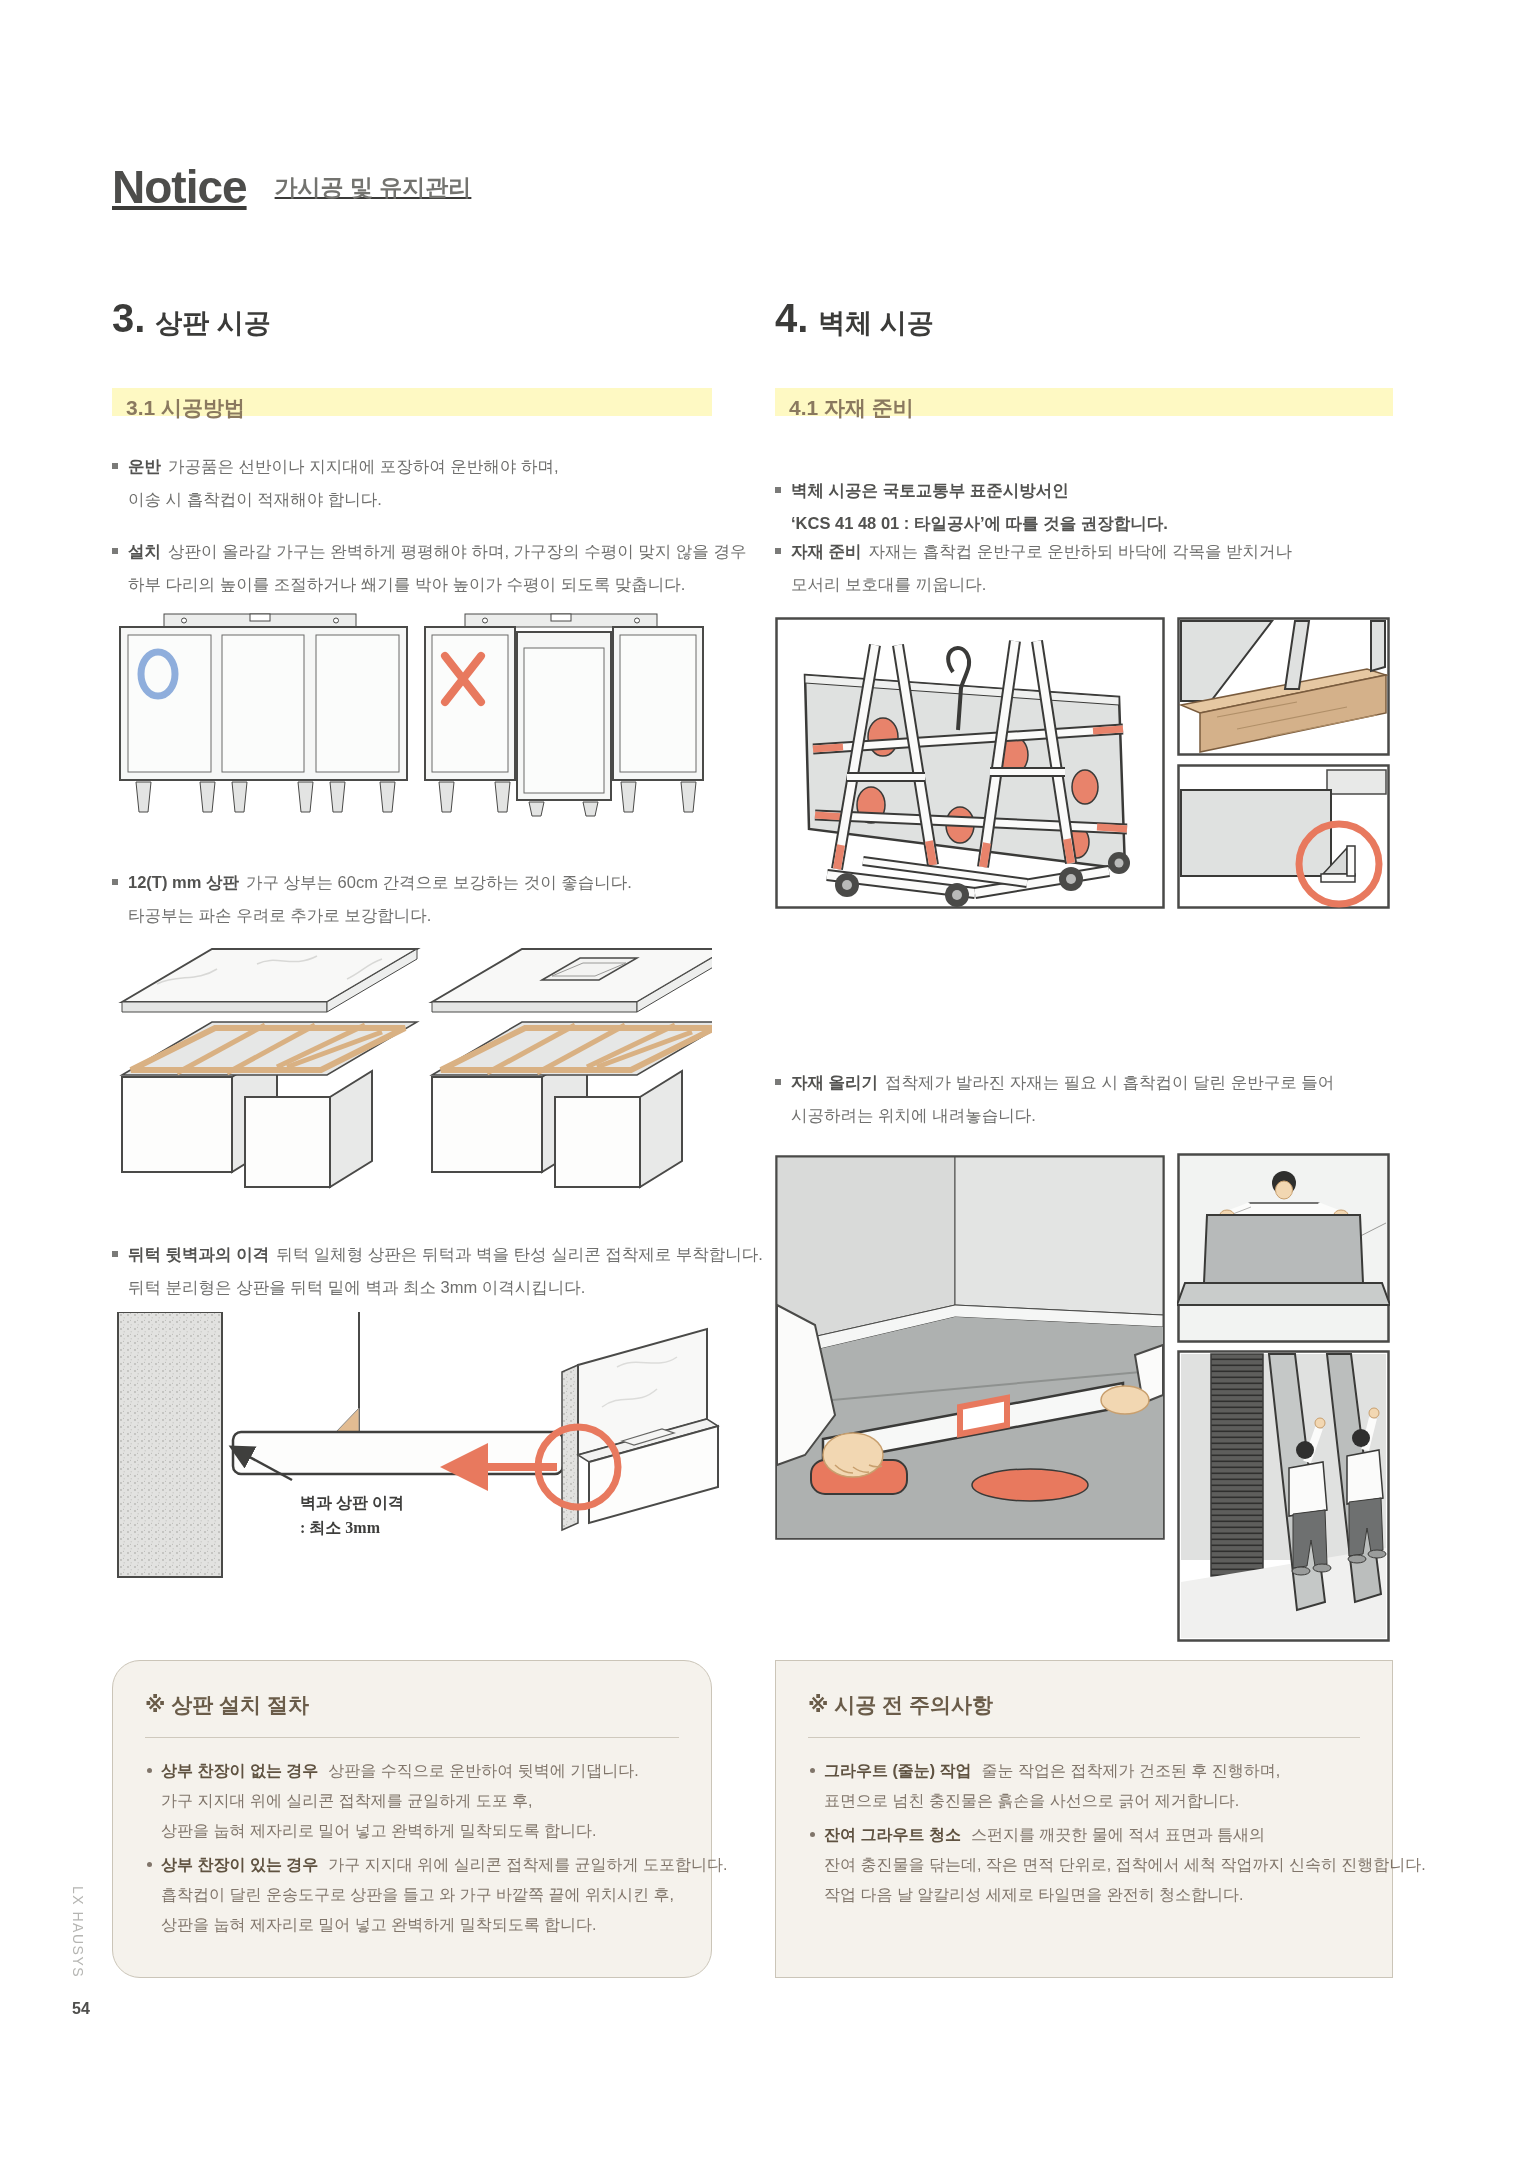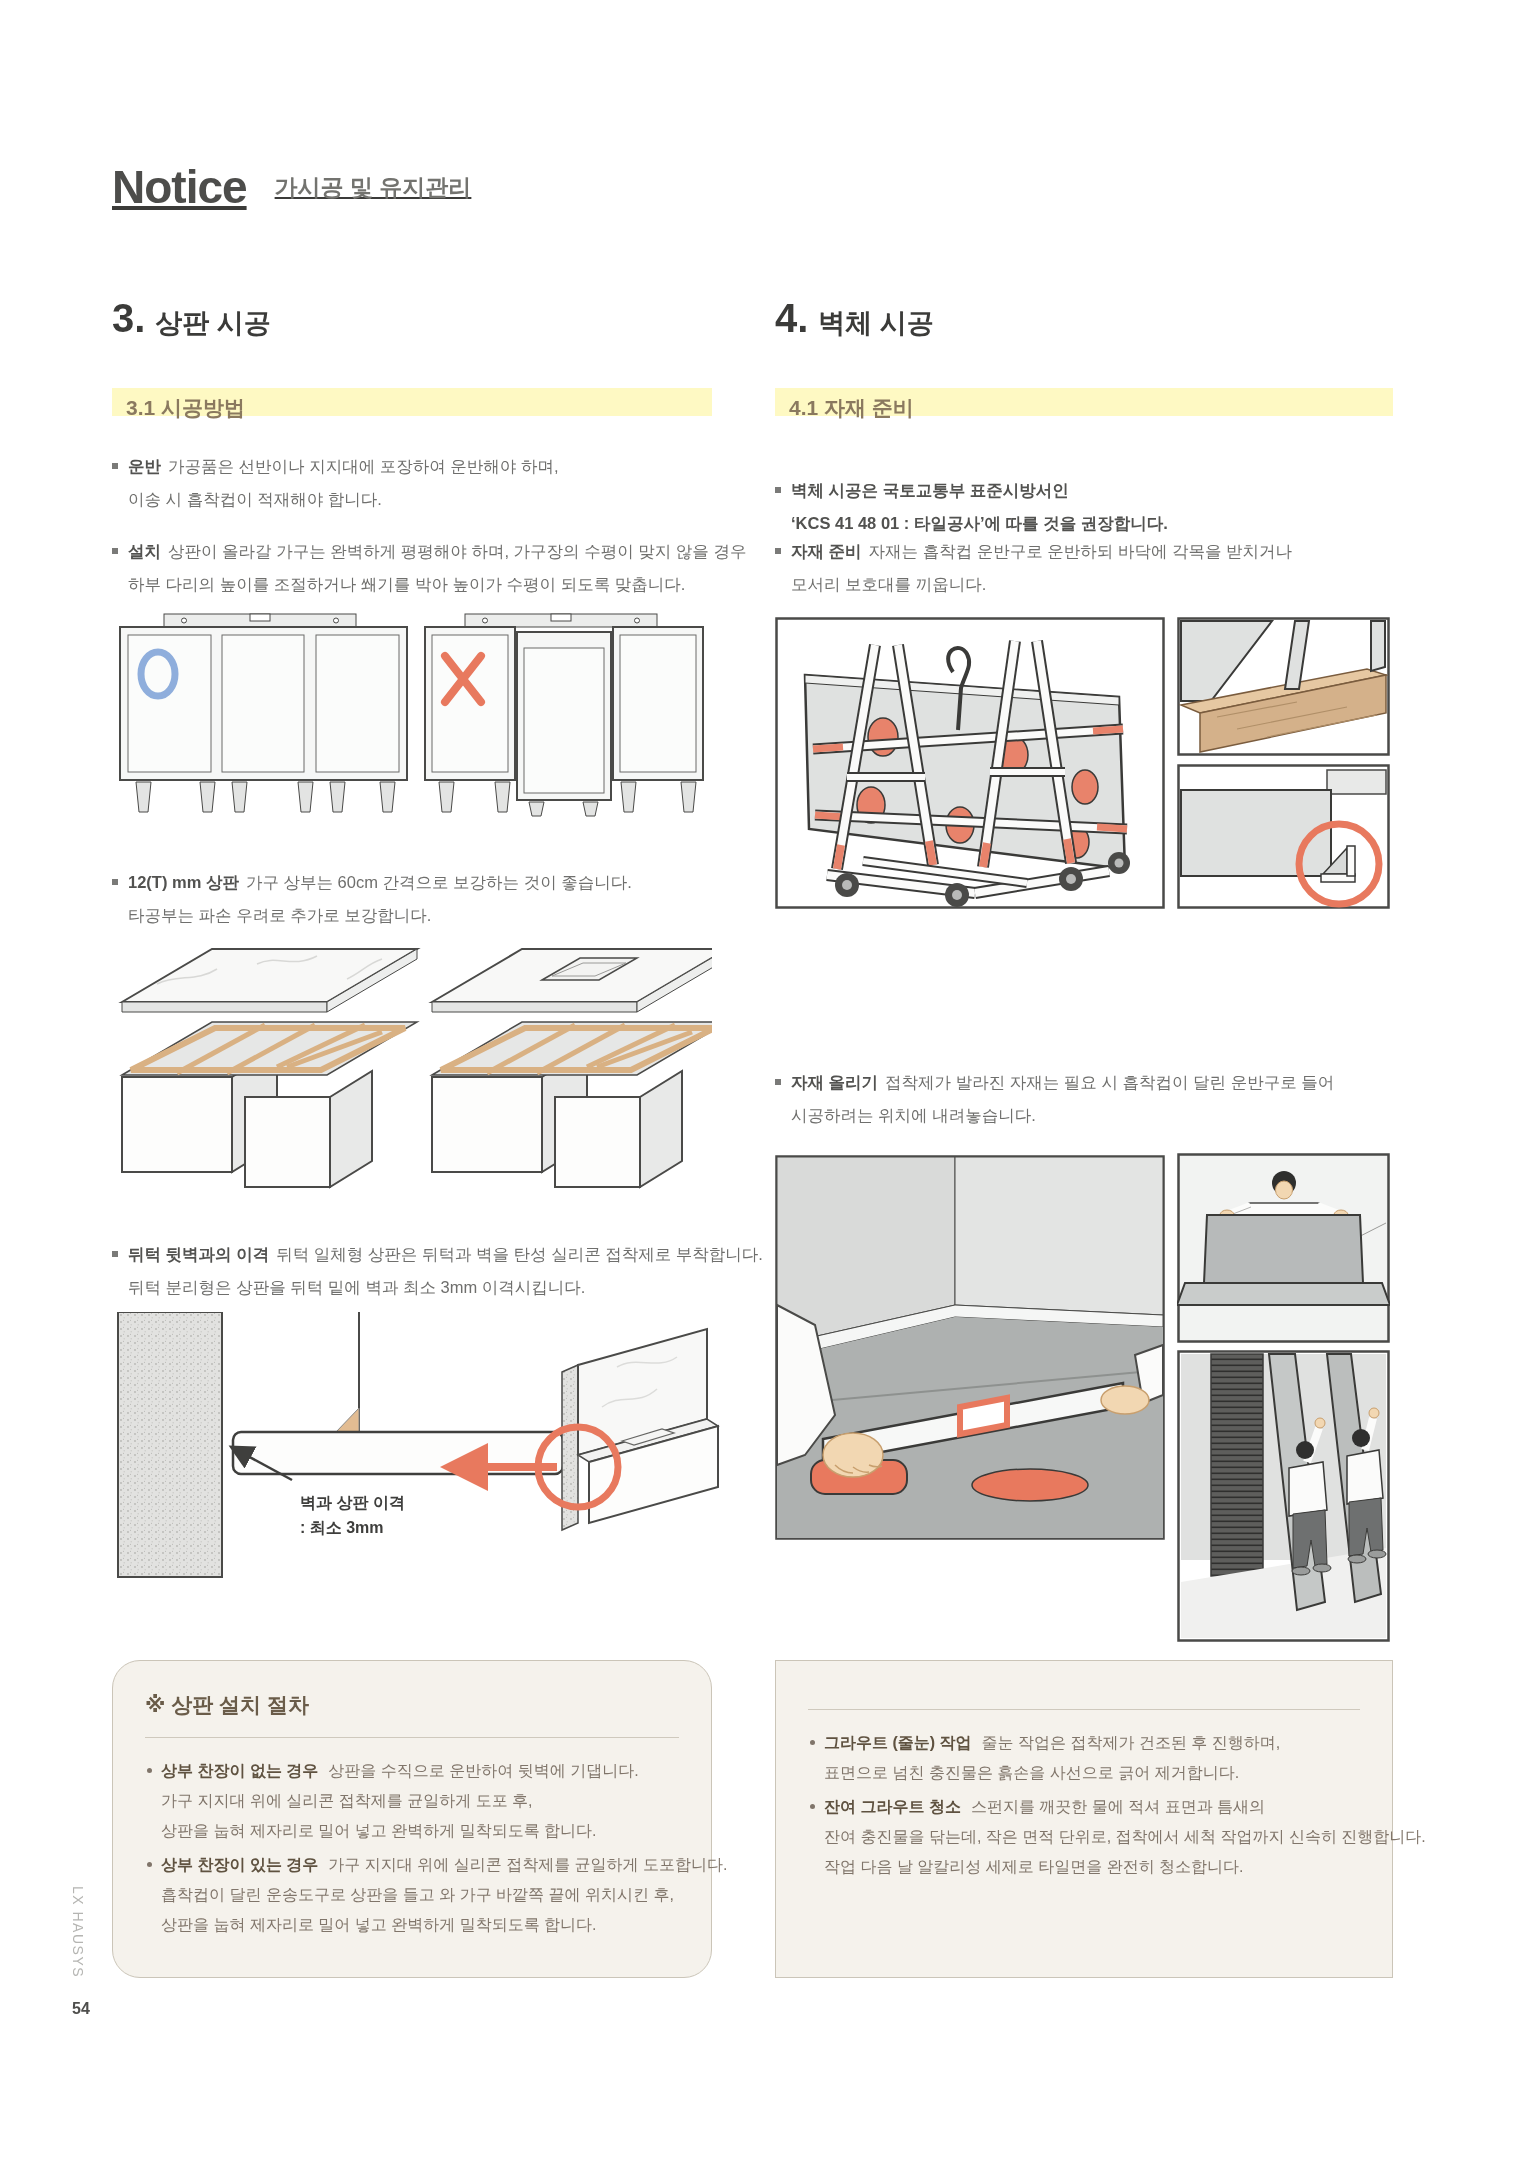--- a/index.html
+++ b/index.html
@@ -23,21 +23,21 @@
   .bullet::before{content:"";position:absolute;left:0;top:13px;width:6px;height:6px;background:#7a7a78;}
   .lead{font-weight:700;color:#525250;margin-right:7px;}
   .strong{font-weight:700;color:#525250;}
 
   
   .fig{position:absolute;}
   .fig svg{display:block;}
 
   
   .fig-label{position:absolute;left:300px;top:1490px;font-size:16px;font-weight:700;
-             color:#3e3e3c;line-height:25px;white-space:nowrap;}
+             color:#3e3e3c;line-height:25px;white-space:nowrap;font-family:Liberation Serif, serif;}
 
   
   .note-box{position:absolute;top:1660px;height:318px;background:#f5f2ec;border:1.5px solid #cbc5b8;
             box-sizing:border-box;padding:30px 32px;}
   .note-title{font-size:21px;font-weight:700;color:#6a5c49;}
   .note-sep{border:none;border-top:1px solid #cfc9bd;margin:18px 0 18px;}
   .note-item{position:relative;font-size:16px;line-height:30px;color:#80756a;
              padding-left:16px;margin-bottom:4px;white-space:nowrap;}
   .note-item::before{content:"";position:absolute;left:2px;top:12px;width:5px;height:5px;
              border-radius:50%;background:#80756a;}
@@ -388,20 +388,21 @@
       <div>상판을 눕혀 제자리로 밀어 넣고 완벽하게 밀착되도록 합니다.</div>
     </div>
     <div class="note-item">
       <span class="note-lead">상부 찬장이 있는 경우</span><span>가구 지지대 위에 실리콘 접착제를 균일하게 도포합니다.</span>
       <div>흡착컵이 달린 운송도구로 상판을 들고 와 가구 바깥쪽 끝에 위치시킨 후,</div>
       <div>상판을 눕혀 제자리로 밀어 넣고 완벽하게 밀착되도록 합니다.</div>
     </div>
   </div>
 
   <div class="note-box" style="left:775px;width:618px;">
+    <div class="note-title">※ 시공 전 주의사항</div>
     <hr class="note-sep">
     <div class="note-item">
       <span class="note-lead">그라우트 (줄눈) 작업</span><span>줄눈 작업은 접착제가 건조된 후 진행하며,</span>
       <div>표면으로 넘친 충진물은 흙손을 사선으로 긁어 제거합니다.</div>
     </div>
     <div class="note-item">
       <span class="note-lead">잔여 그라우트 청소</span><span>스펀지를 깨끗한 물에 적셔 표면과 틈새의</span>
       <div>잔여 충진물을 닦는데, 작은 면적 단위로, 접착에서 세척 작업까지 신속히 진행합니다.</div>
       <div>작업 다음 날 알칼리성 세제로 타일면을 완전히 청소합니다.</div>
     </div>

